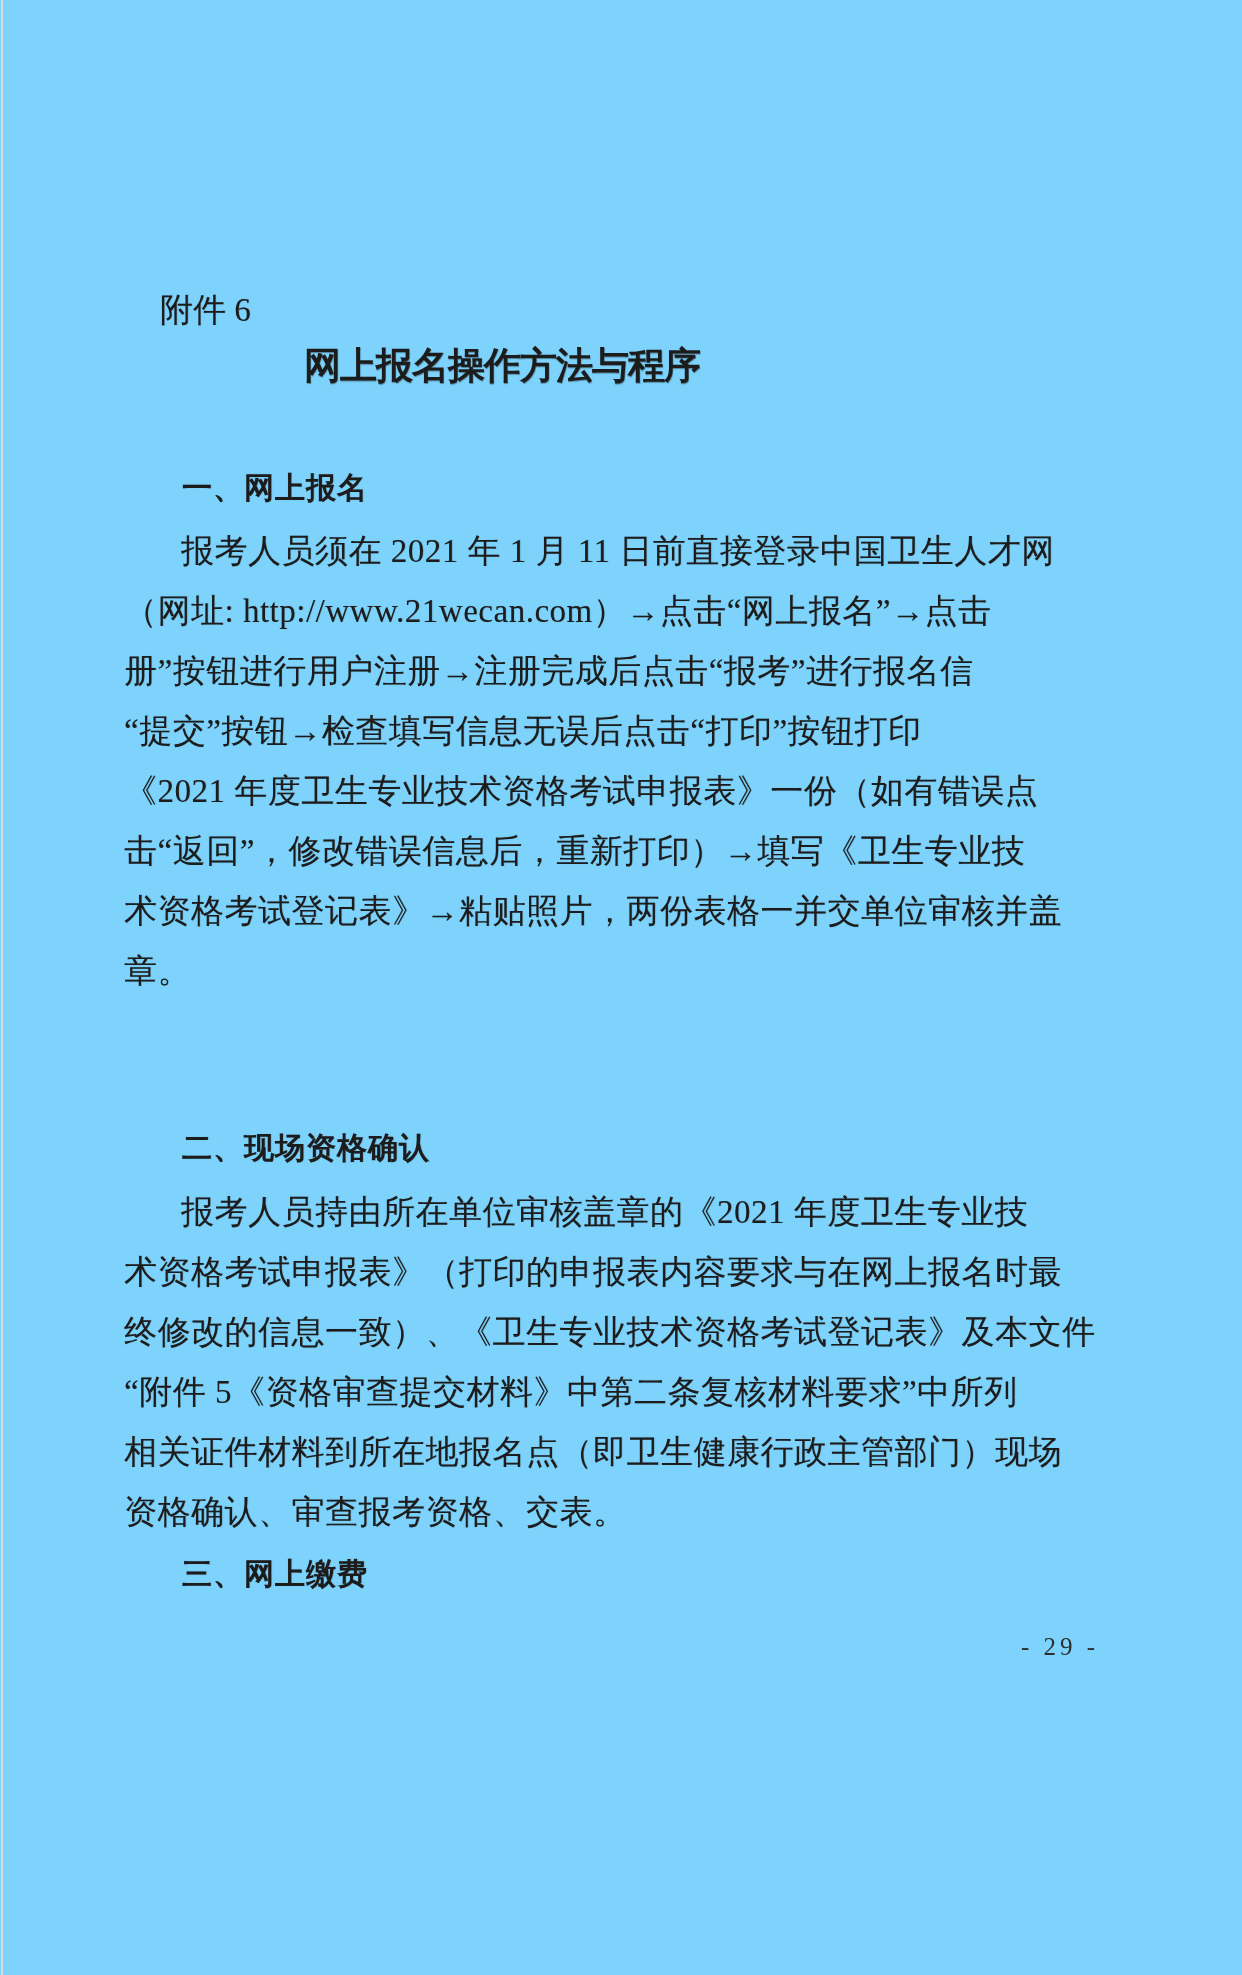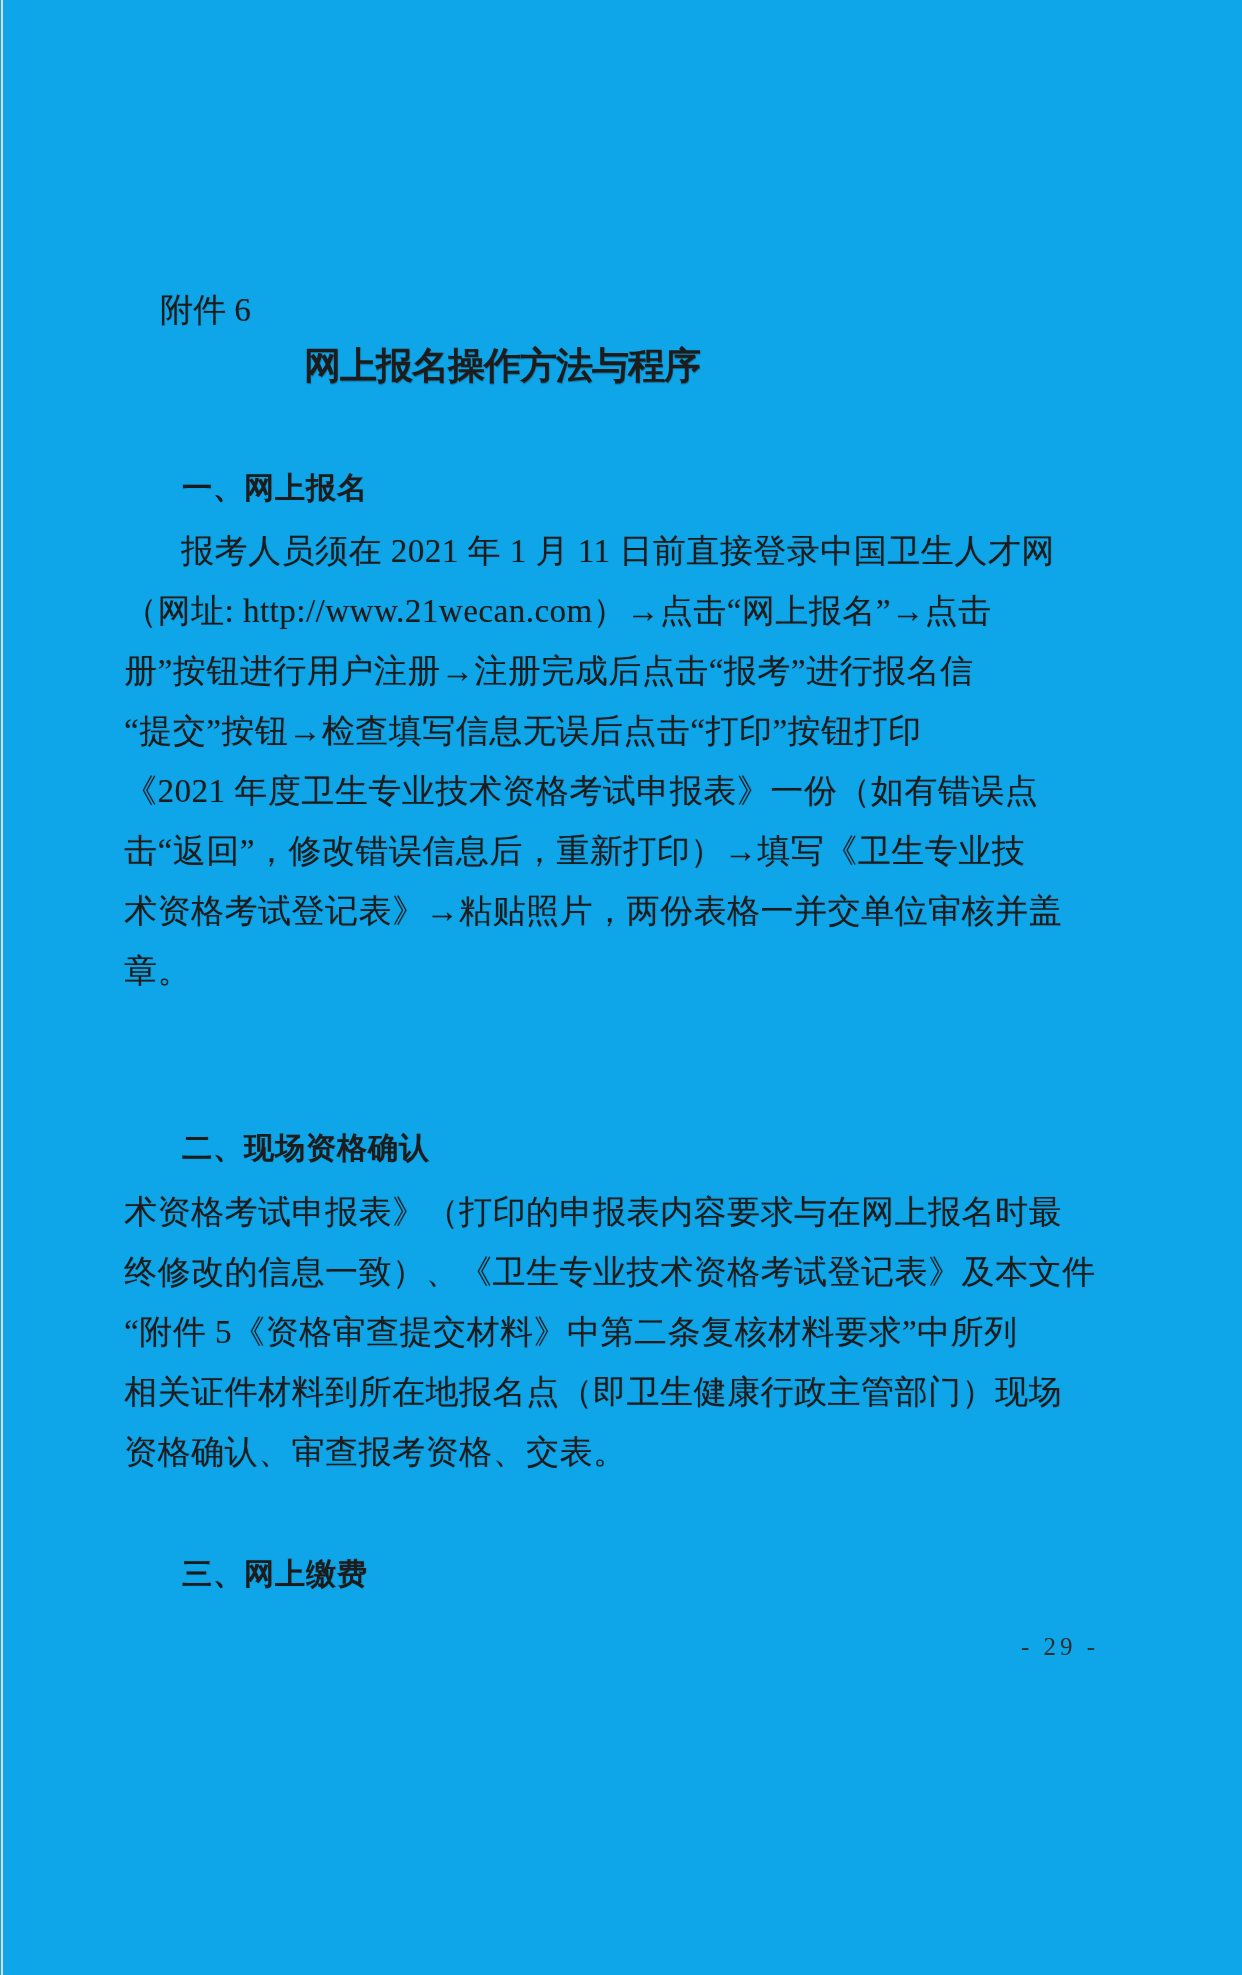--- a/index.html
+++ b/index.html
@@ -4,21 +4,21 @@
 <style>
   html, body {
     margin: 0;
     padding: 0;
     background: #ffffff;
   }
   .page {
     position: relative;
     width: 1242px;
     height: 1975px;
-    background: #0ea5e9;
+    background: #7dd3fc;
     overflow: hidden;
     font-family: "Liberation Serif", "DejaVu Serif", serif;
     color: #1c1c1c;
   }
   .edge-line {
     position: absolute;
     left: 1px;
     top: 0;
     width: 2px;
     height: 100%;
@@ -105,20 +105,21 @@
     <div class="ln">“提交”按钮→检查填写信息无误后点击“打印”按钮打印</div>
     <div class="ln">《2021 年度卫生专业技术资格考试申报表》一份（如有错误点</div>
     <div class="ln">击“返回”，修改错误信息后，重新打印）→填写《卫生专业技</div>
     <div class="ln">术资格考试登记表》→粘贴照片，两份表格一并交单位审核并盖</div>
     <div class="ln">章。</div>
   </div>
 
   <div class="sec-heading h2">二、现场资格确认</div>
 
   <div class="para p2">
+    <div class="ln indent">报考人员持由所在单位审核盖章的《2021 年度卫生专业技</div>
     <div class="ln">术资格考试申报表》（打印的申报表内容要求与在网上报名时最</div>
     <div class="ln">终修改的信息一致）、《卫生专业技术资格考试登记表》及本文件</div>
     <div class="ln">“附件 5《资格审查提交材料》中第二条复核材料要求”中所列</div>
     <div class="ln">相关证件材料到所在地报名点（即卫生健康行政主管部门）现场</div>
     <div class="ln">资格确认、审查报考资格、交表。</div>
   </div>
 
   <div class="sec-heading h3">三、网上缴费</div>
 
   <div class="page-number">- 29 -</div>

